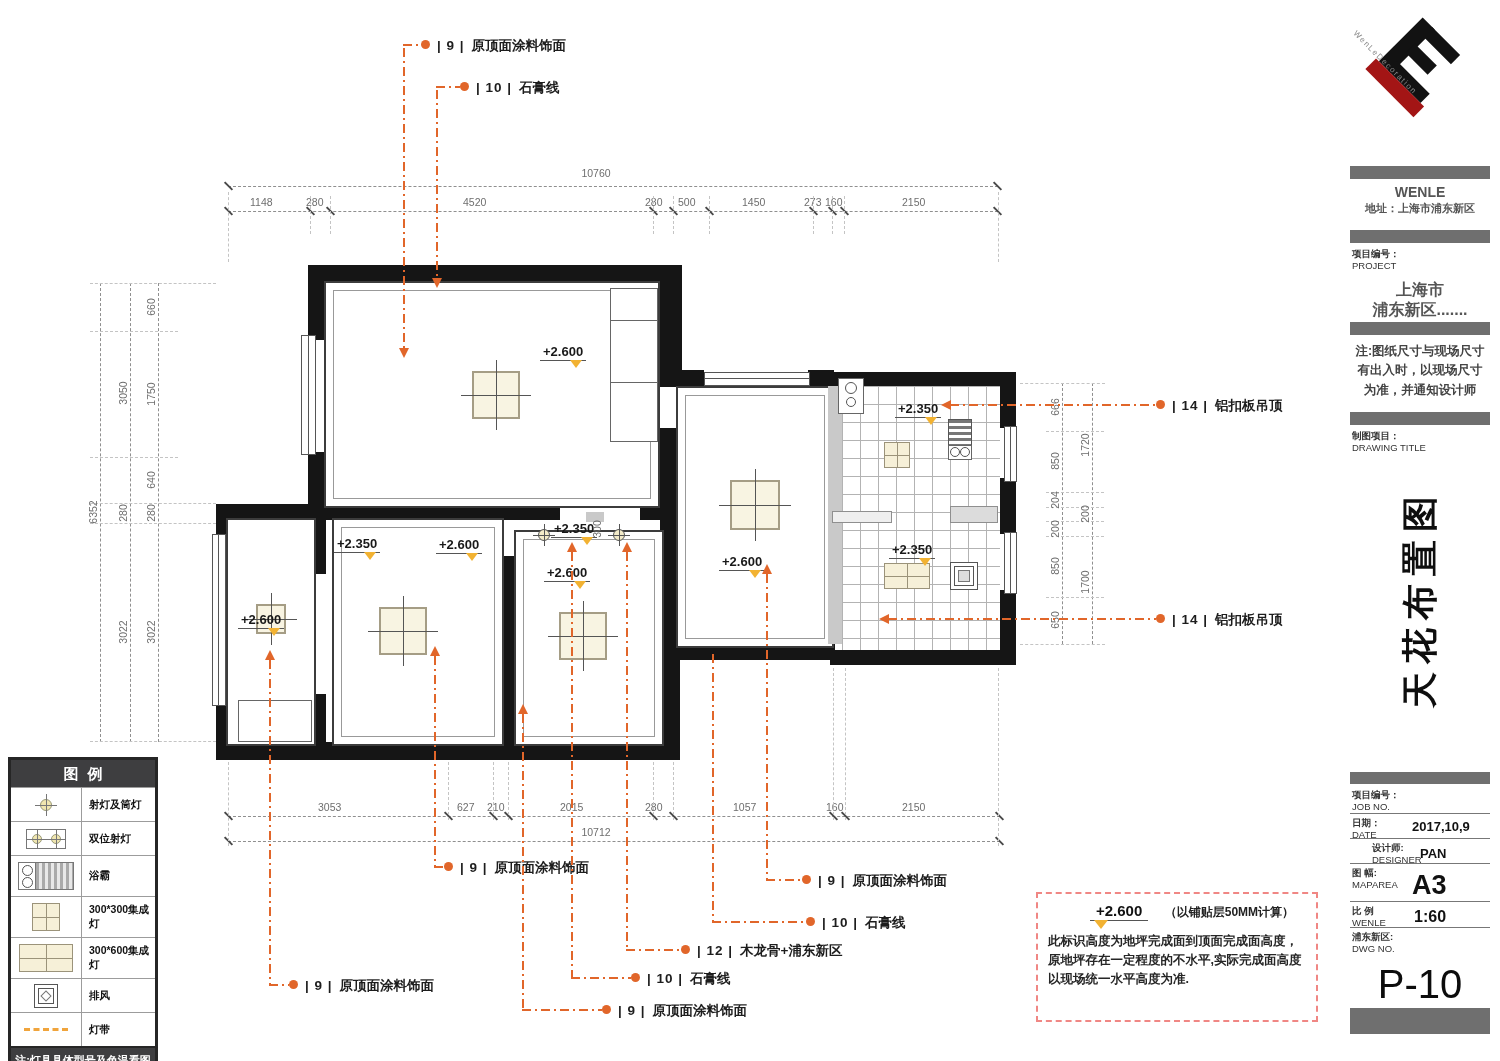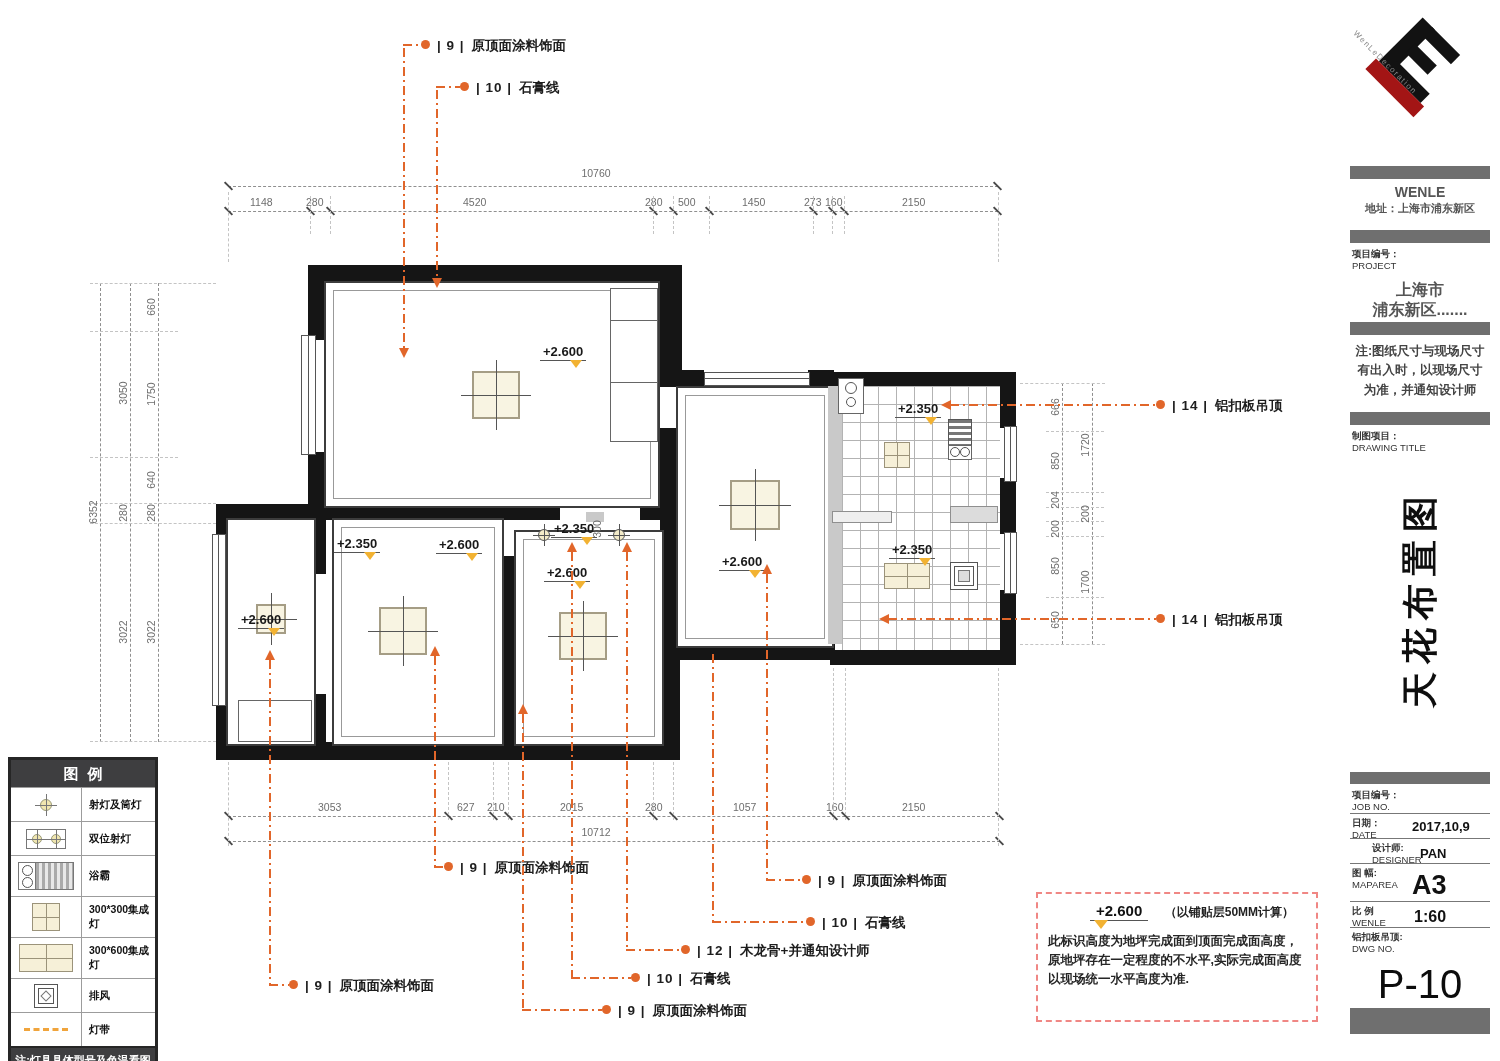--- a/index.html
+++ b/index.html
@@ -383,21 +383,21 @@
     <div class="ldv" style="left:571px;top:552px;height:426px"></div>
     <div class="ar up" style="left:567px;top:542px"></div>
     <div class="ldh" style="left:571px;top:977px;width:60px"></div>
     <div class="dot" style="left:631px;top:973px"></div>
     <div class="ann" style="left:647px;top:970px"><span class="tag">| 10 |</span><span>石膏线</span></div>
 
     <div class="ldv" style="left:626px;top:552px;height:398px"></div>
     <div class="ar up" style="left:622px;top:542px"></div>
     <div class="ldh" style="left:626px;top:949px;width:55px"></div>
     <div class="dot" style="left:681px;top:945px"></div>
-    <div class="ann" style="left:697px;top:942px"><span class="tag">| 12 |</span><span>木龙骨+并通知设计师</span></div>
+    <div class="ann" style="left:697px;top:942px"><span class="tag">| 12 |</span><span>木龙骨+浦东新区</span></div>
 
     <div class="ldv" style="left:712px;top:654px;height:268px"></div>
     <div class="ldh" style="left:712px;top:921px;width:94px"></div>
     <div class="dot" style="left:806px;top:917px"></div>
     <div class="ann" style="left:822px;top:914px"><span class="tag">| 10 |</span><span>石膏线</span></div>
 
     <div class="ldv" style="left:766px;top:574px;height:306px"></div>
     <div class="ar up" style="left:762px;top:564px"></div>
     <div class="ldh" style="left:766px;top:879px;width:36px"></div>
     <div class="dot" style="left:802px;top:875px"></div>
@@ -545,20 +545,20 @@
     <div class="tb-val" style="left:1412px;top:870px;font-size:27px">A3</div>
     <div class="tb-line" style="top:901px"></div>
 
     <div class="tb-sm" style="left:1352px;top:905px">
       <span>比 例</span><br><span class="tb-en">WENLE</span>
     </div>
     <div class="tb-val" style="left:1414px;top:908px;font-size:16px">1:60</div>
     <div class="tb-line" style="top:927px"></div>
 
     <div class="tb-sm" style="left:1352px;top:931px">
-      <span>铝扣板吊顶:</span><br><span class="tb-en">DWG NO.</span>
+      <span>浦东新区:</span><br><span class="tb-en">DWG NO.</span>
     </div>
     <div class="tb-val" style="left:1350px;top:962px;width:140px;text-align:center;font-size:40px;font-weight:400;color:#0c0c0c">P-10</div>
 
     <div class="bar" style="left:1350px;top:1008px;width:140px;height:26px"></div>
   </div>
 
 </div>
 
 </body></html>

